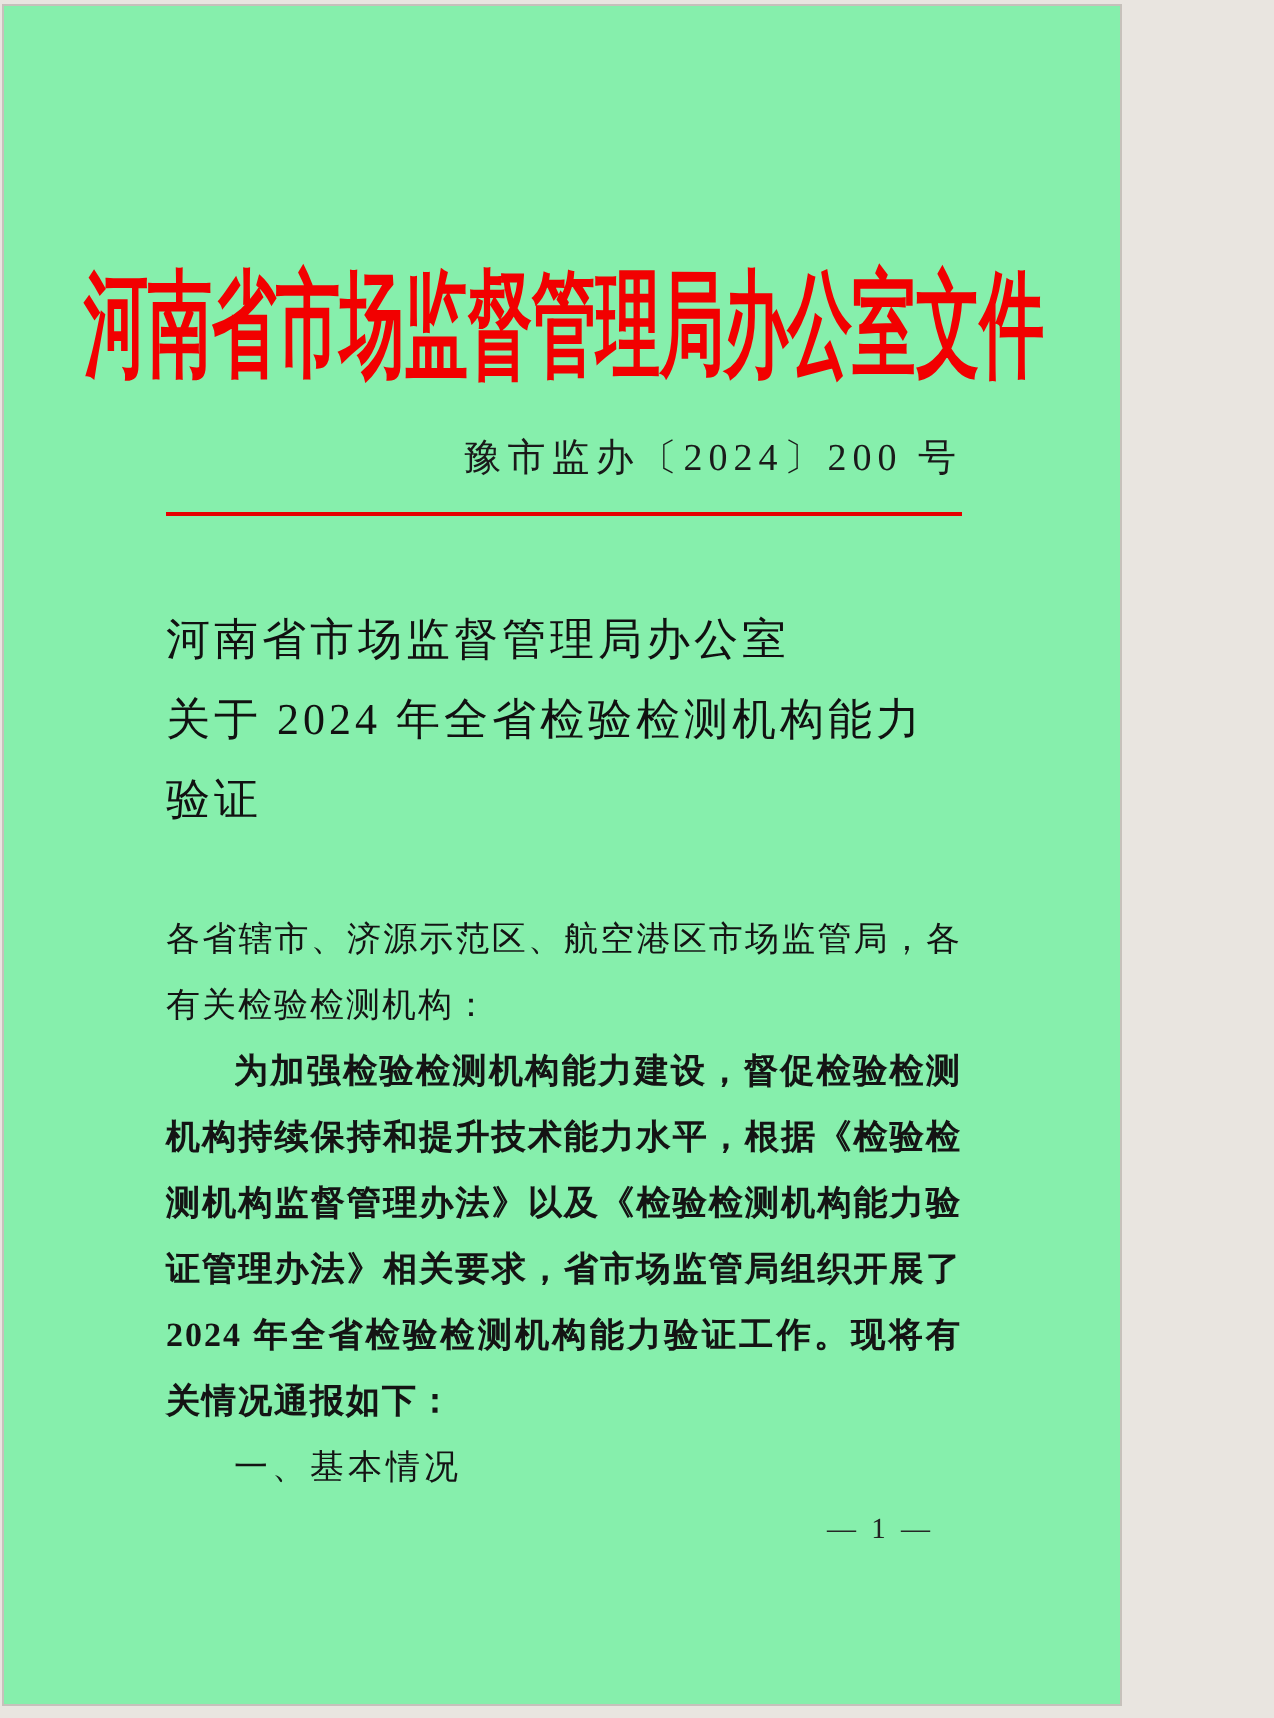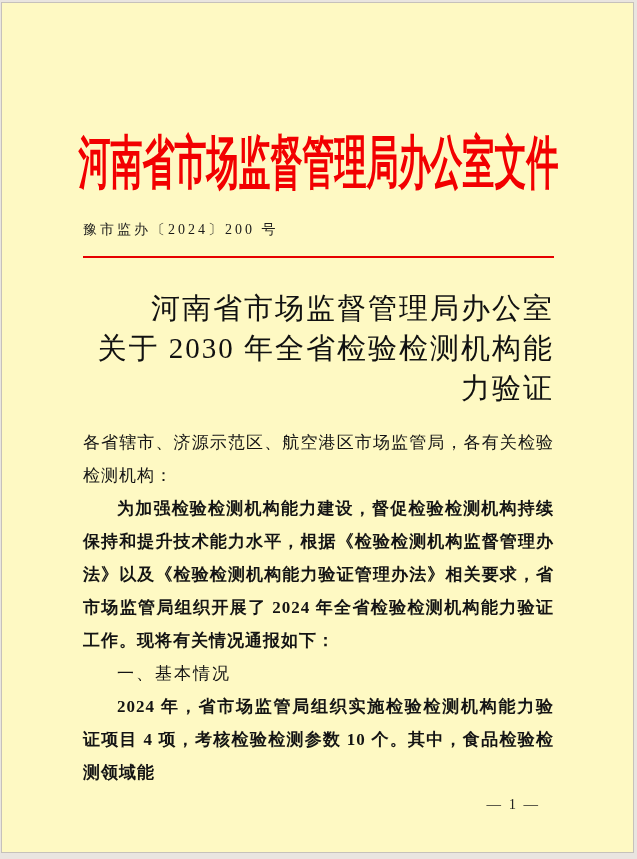--- a/index.html
+++ b/index.html
@@ -8,24 +8,24 @@
     width: 637px;
     height: 859px;
     background: #e9e5e0;
     overflow: hidden;
     font-family: "Liberation Serif", "DejaVu Serif", serif;
   }
   .page {
     position: absolute;
     left: 1px;
     top: 2px;
-    width: 633px;
+    width: 560px;
     height: 851px;
     box-sizing: border-box;
-    background: #fef9c3;
+    background: #86efac;
     border: 1px solid #c6c1bb;
     overflow: hidden;
   }
   .content {
     box-sizing: border-box;
     width: 100%;
     height: 100%;
     padding: 0 79px 0 81px;
   }
   .header-title {
@@ -39,42 +39,42 @@
   .header-title .stretch {
     font-size: 32px;
     font-weight: bold;
     white-space: nowrap;
     letter-spacing: 0px;
     transform: scale(1.0, 1.8);
     transform-origin: center center;
   }
   .doc-number {
     margin-top: 8px;
-    text-align: left;
-    font-size: 14px;
+    text-align: right;
+    font-size: 19px;
     letter-spacing: 3px;
     color: #1a1a1a;
     line-height: 20px;
   }
   .red-line {
     margin-top: 16px;
     height: 2px;
     border: none;
     width: 100%;
   }
   .doc-title {
-    margin-top: 30px;
-    text-align: right;
-    font-size: 29px;
+    margin-top: 42px;
+    text-align: left;
+    font-size: 22px;
     line-height: 40px;
     letter-spacing: 2px;
     color: #111;
   }
   .body-text {
-    margin-top: 18px;
+    margin-top: 33px;
     font-size: 17px;
     line-height: 33px;
     letter-spacing: 1px;
     color: #141414;
     text-align: justify;
     text-justify: inter-character;
   }
   .body-text p {
     margin: 0;
   }
@@ -106,26 +106,25 @@
     <div class="header-title">
       <span class="stretch" style="color:#f20000;">河南省市场监督管理局办公室文件</span>
     </div>
 
     <div class="doc-number">豫市监办〔2024〕200 号</div>
 
     <hr class="red-line" style="background:#e60000;">
 
     <div class="doc-title">
       <div>河南省市场监督管理局办公室</div>
-      <div>关于 2030 年全省检验检测机构能力验证</div>
+      <div>关于 2024 年全省检验检测机构能力验证</div>
     </div>
 
     <div class="body-text">
       <p>各省辖市、济源示范区、航空港区市场监管局，各有关检验检测机构：</p>
       <p class="indent">为加强检验检测机构能力建设，督促检验检测机构持续保持和提升技术能力水平，根据《检验检测机构监督管理办法》以及《检验检测机构能力验证管理办法》相关要求，省市场监管局组织开展了 2024 年全省检验检测机构能力验证工作。现将有关情况通报如下：</p>
       <p class="section-heading">一、基本情况</p>
-      <p class="indent">2024 年，省市场监管局组织实施检验检测机构能力验证项目 4 项，考核检验检测参数 10 个。其中，食品检验检测领域能</p>
     </div>
 
     <div class="page-number">— 1 —</div>
 
   </div>
 </div>
 
 </body></html>

